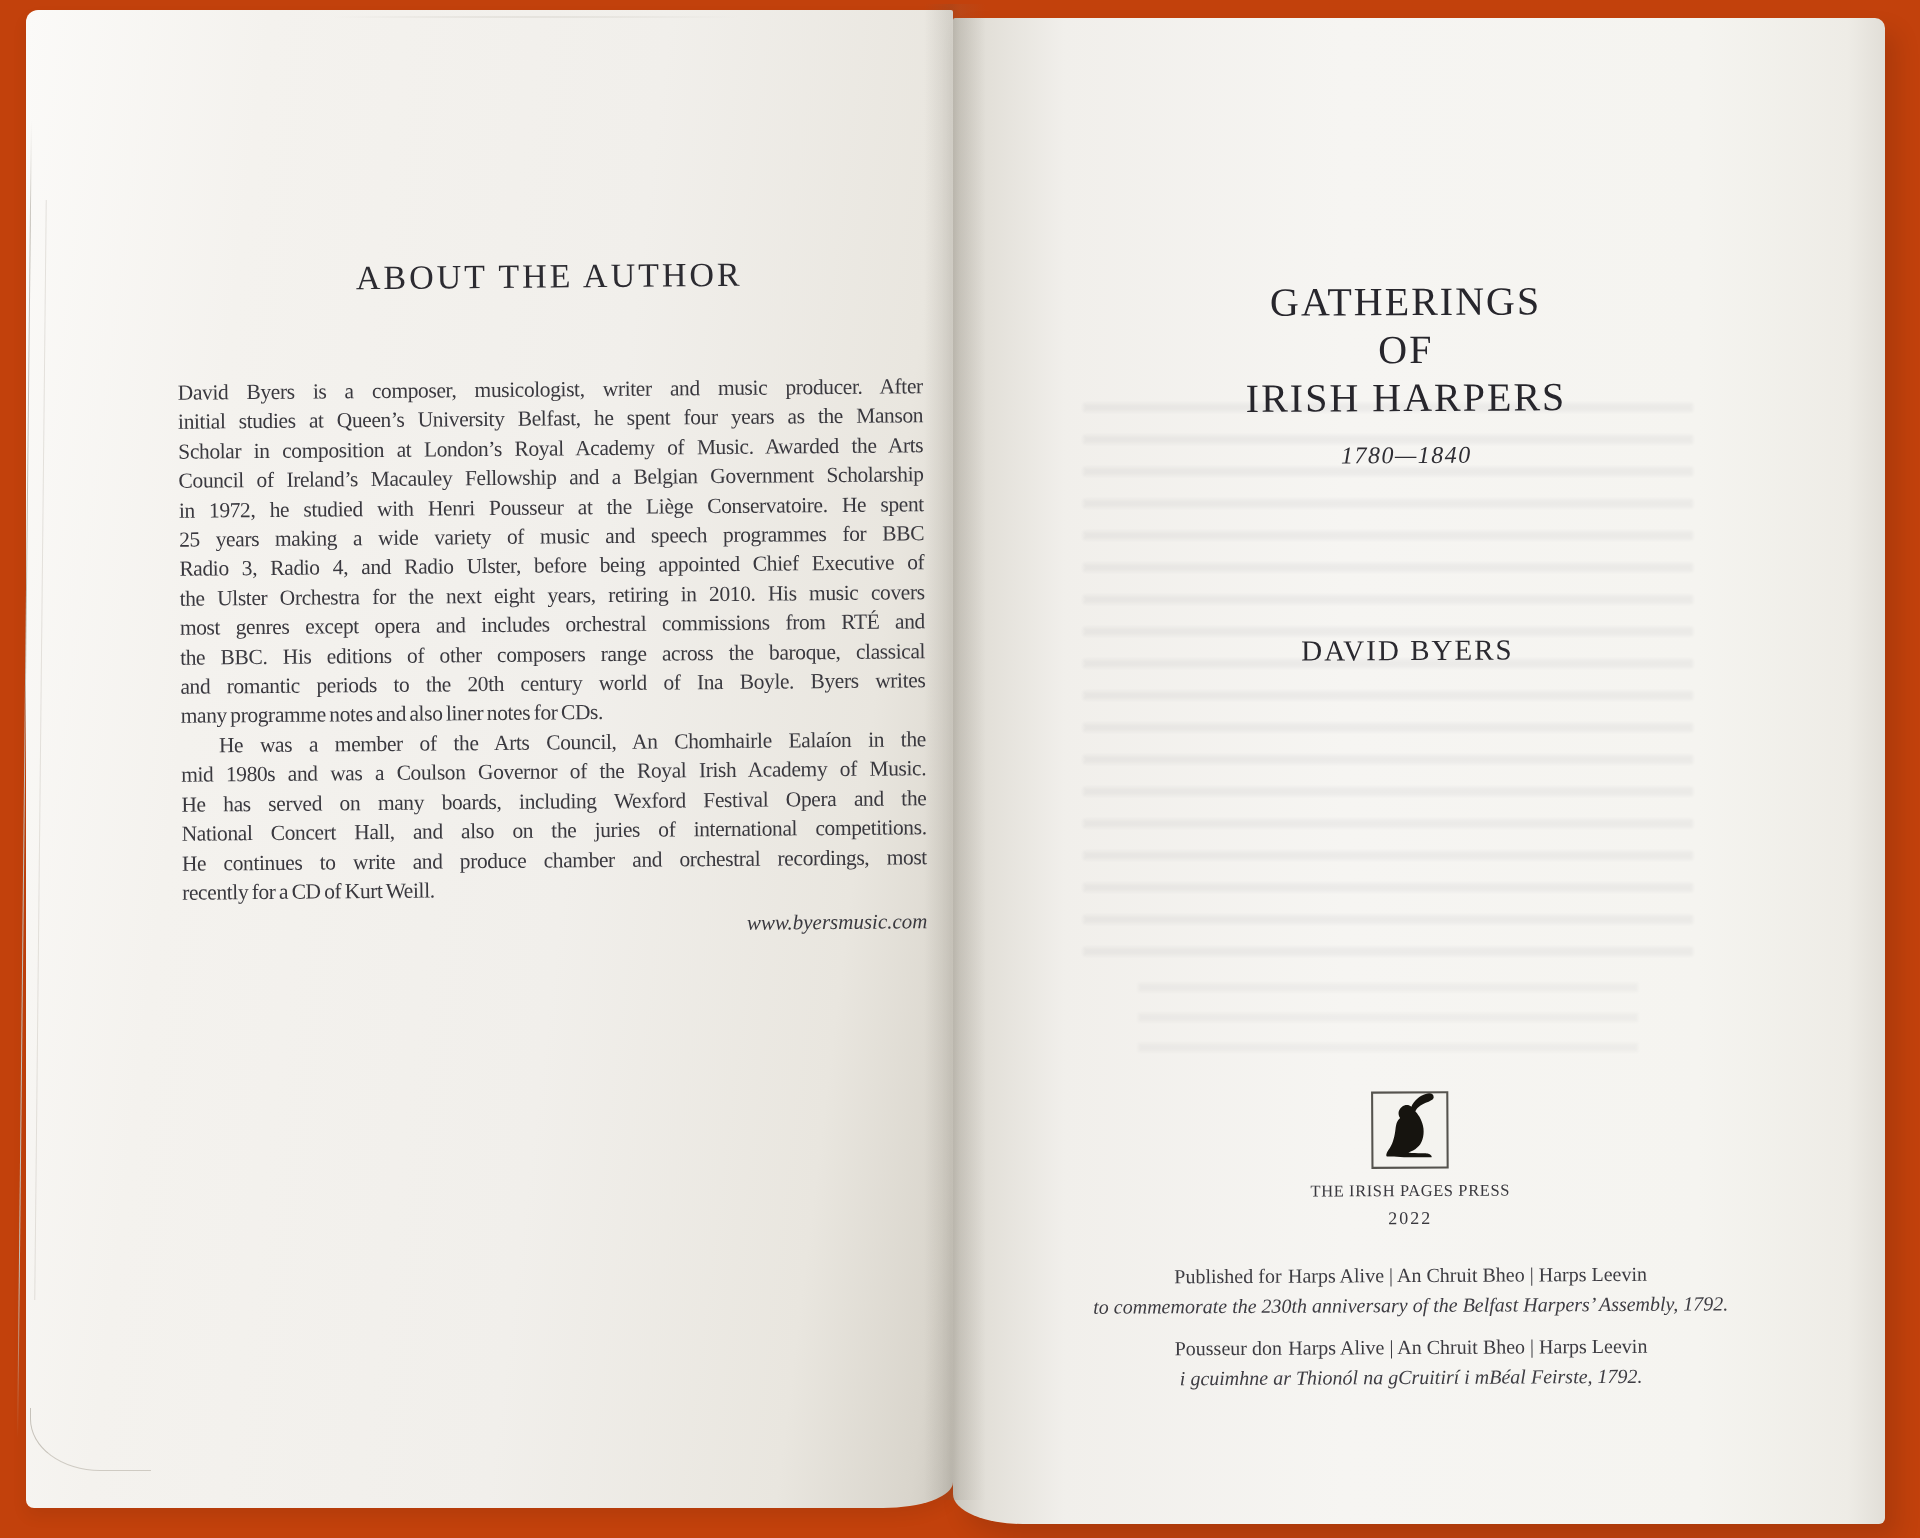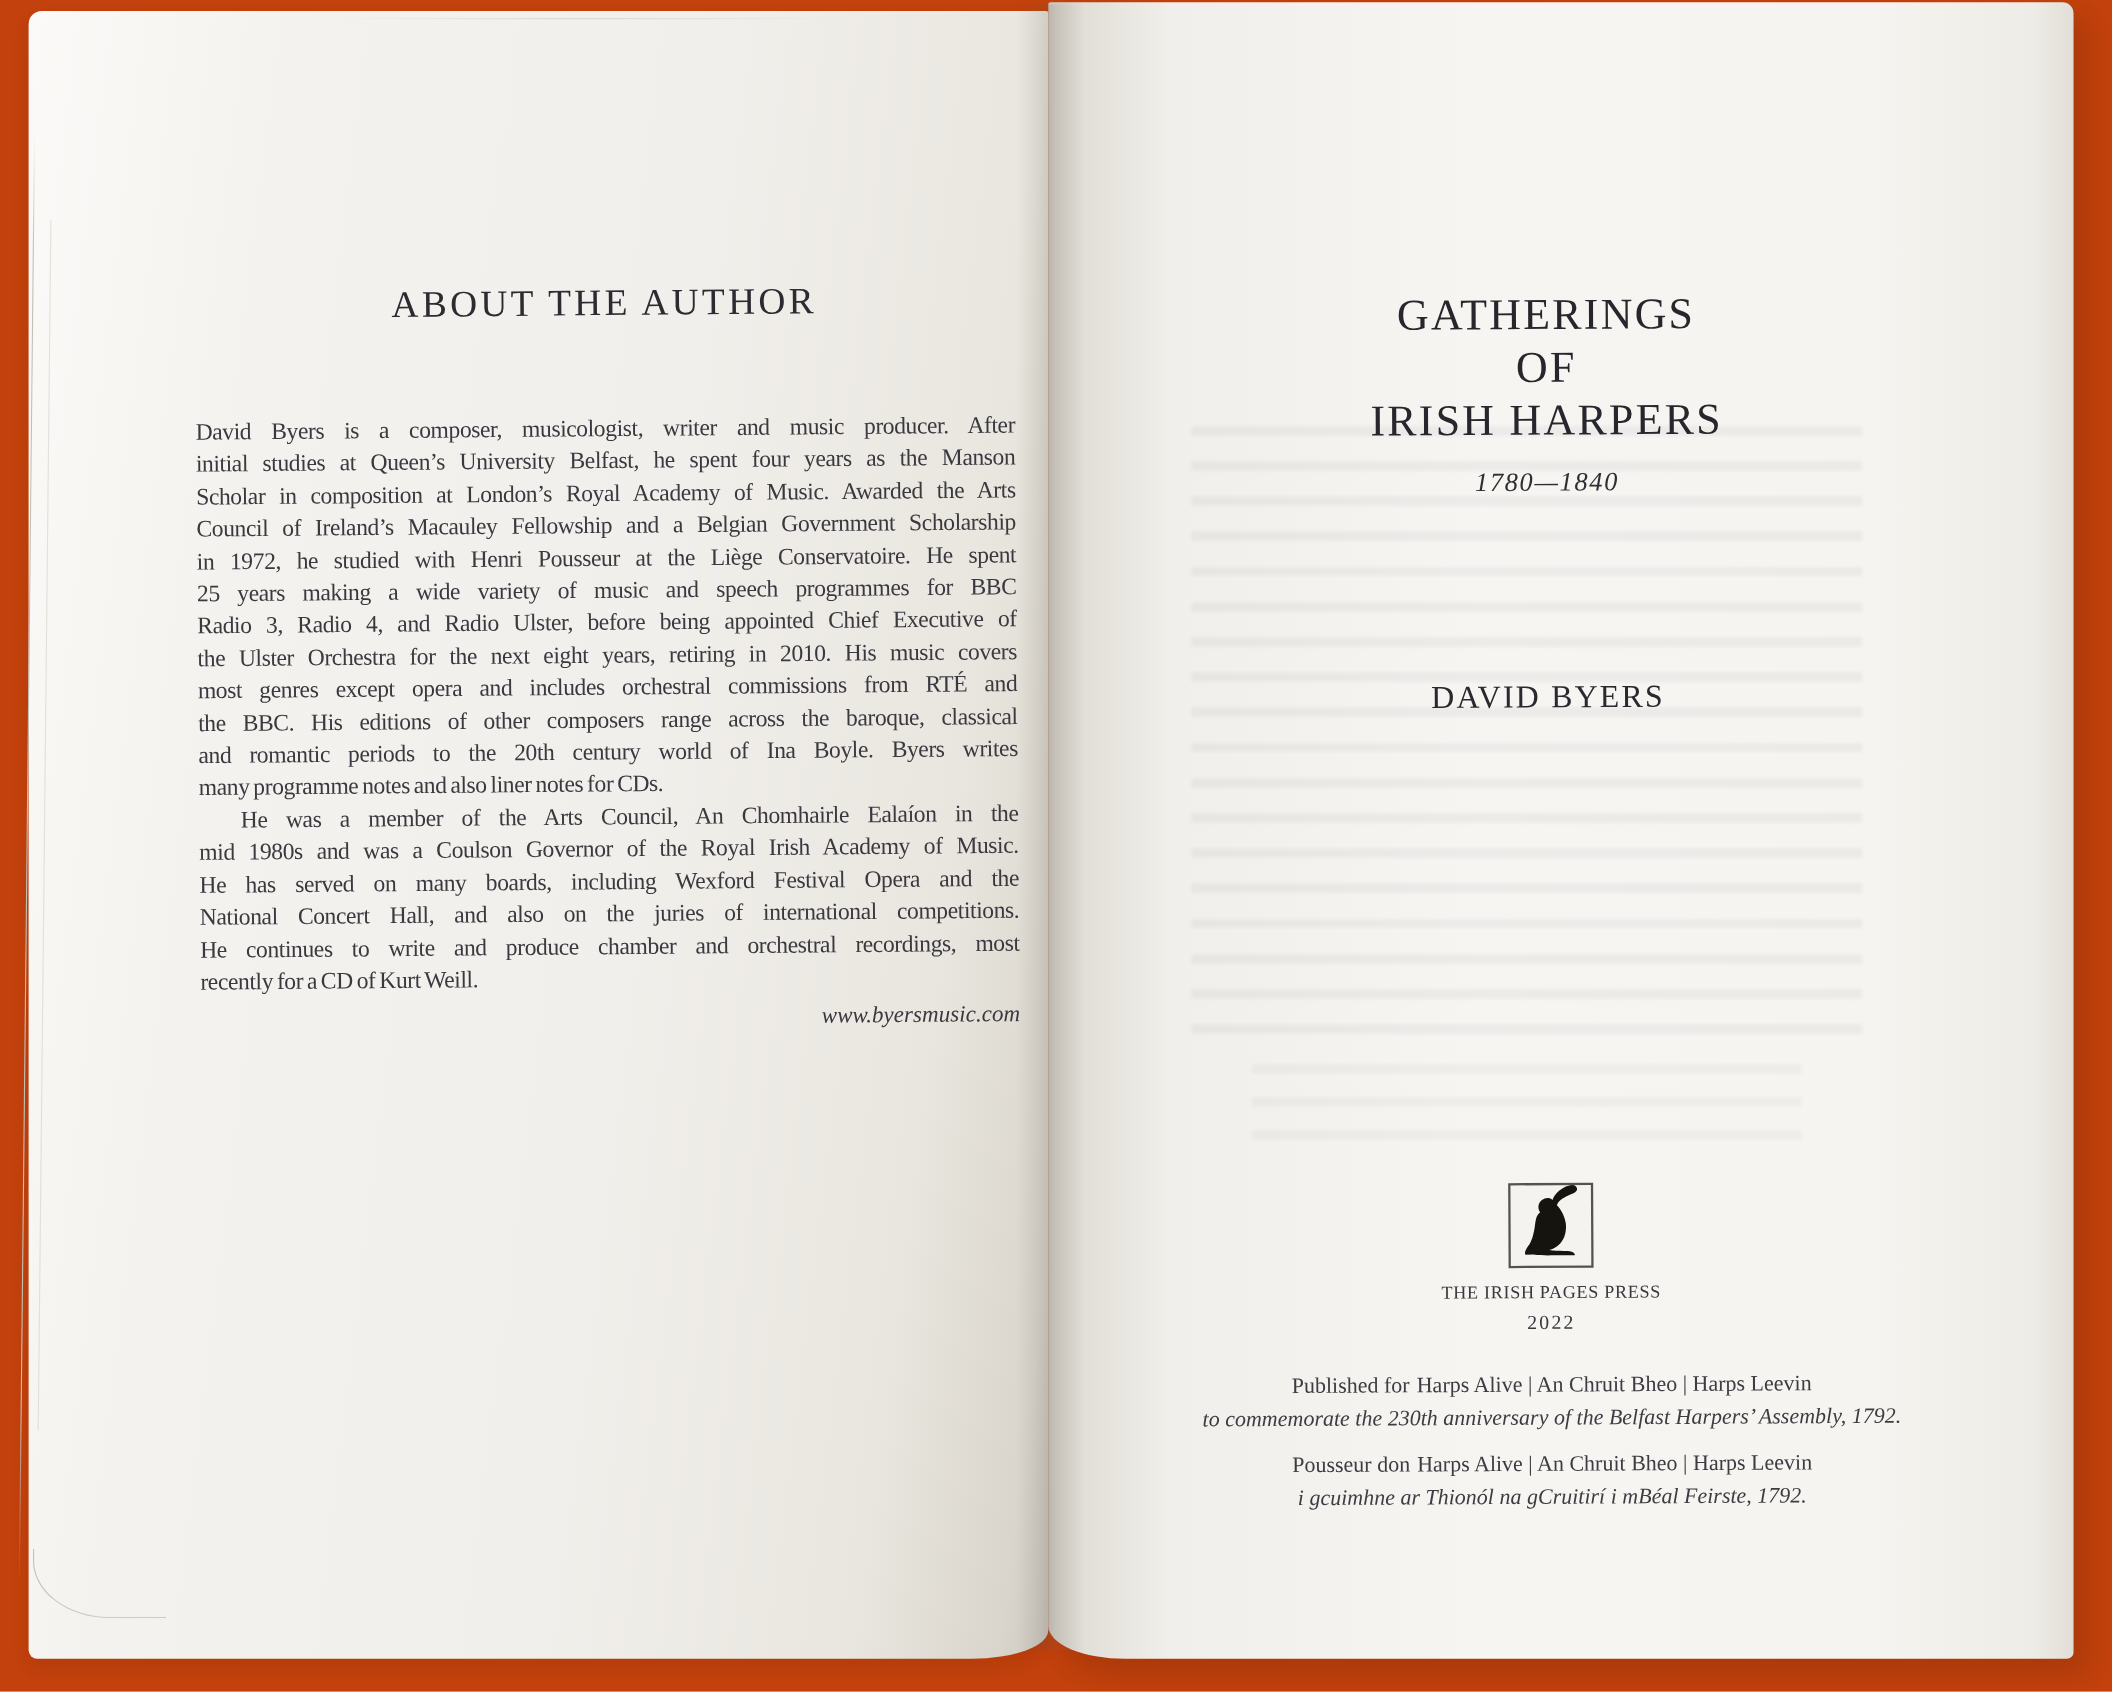--- a/index.html
+++ b/index.html
@@ -11,21 +11,21 @@
   
   .page{position:absolute;}
   .page-left{
     left:26px;top:10px;width:927px;height:1498px;
     background:linear-gradient(97deg,#fbfaf8 0%,#f4f2ee 22%,#f1efeb 58%,#e9e6df 84%,#d9d5cc 96%,#ccc8bf 100%);
     border-radius:12px 2px 4px 8px;
     border-bottom-right-radius:70px 26px;
     box-shadow:0 8px 16px rgba(0,0,0,0.07);
   }
   .page-right{
-    left:953px;top:2px;width:932px;height:1506px;
+    left:953px;top:18px;width:932px;height:1506px;
     background:linear-gradient(90deg,#c9c5bc 0%,#e2dfd8 3.5%,#f1efeb 12%,#f6f5f2 42%,#f5f4f0 80%,#eeece6 96%,#e1ded7 100%);
     border-radius:2px 10px 6px 4px;
     border-bottom-left-radius:70px 30px;
     box-shadow:12px 14px 24px rgba(0,0,0,0.12);
   }
   .gutter{
     position:absolute;left:924px;top:4px;width:62px;height:1496px;
     background:linear-gradient(90deg,transparent 0%,rgba(95,90,78,0.16) 44%,rgba(125,120,108,0.10) 58%,transparent 100%);
     pointer-events:none;
   }

